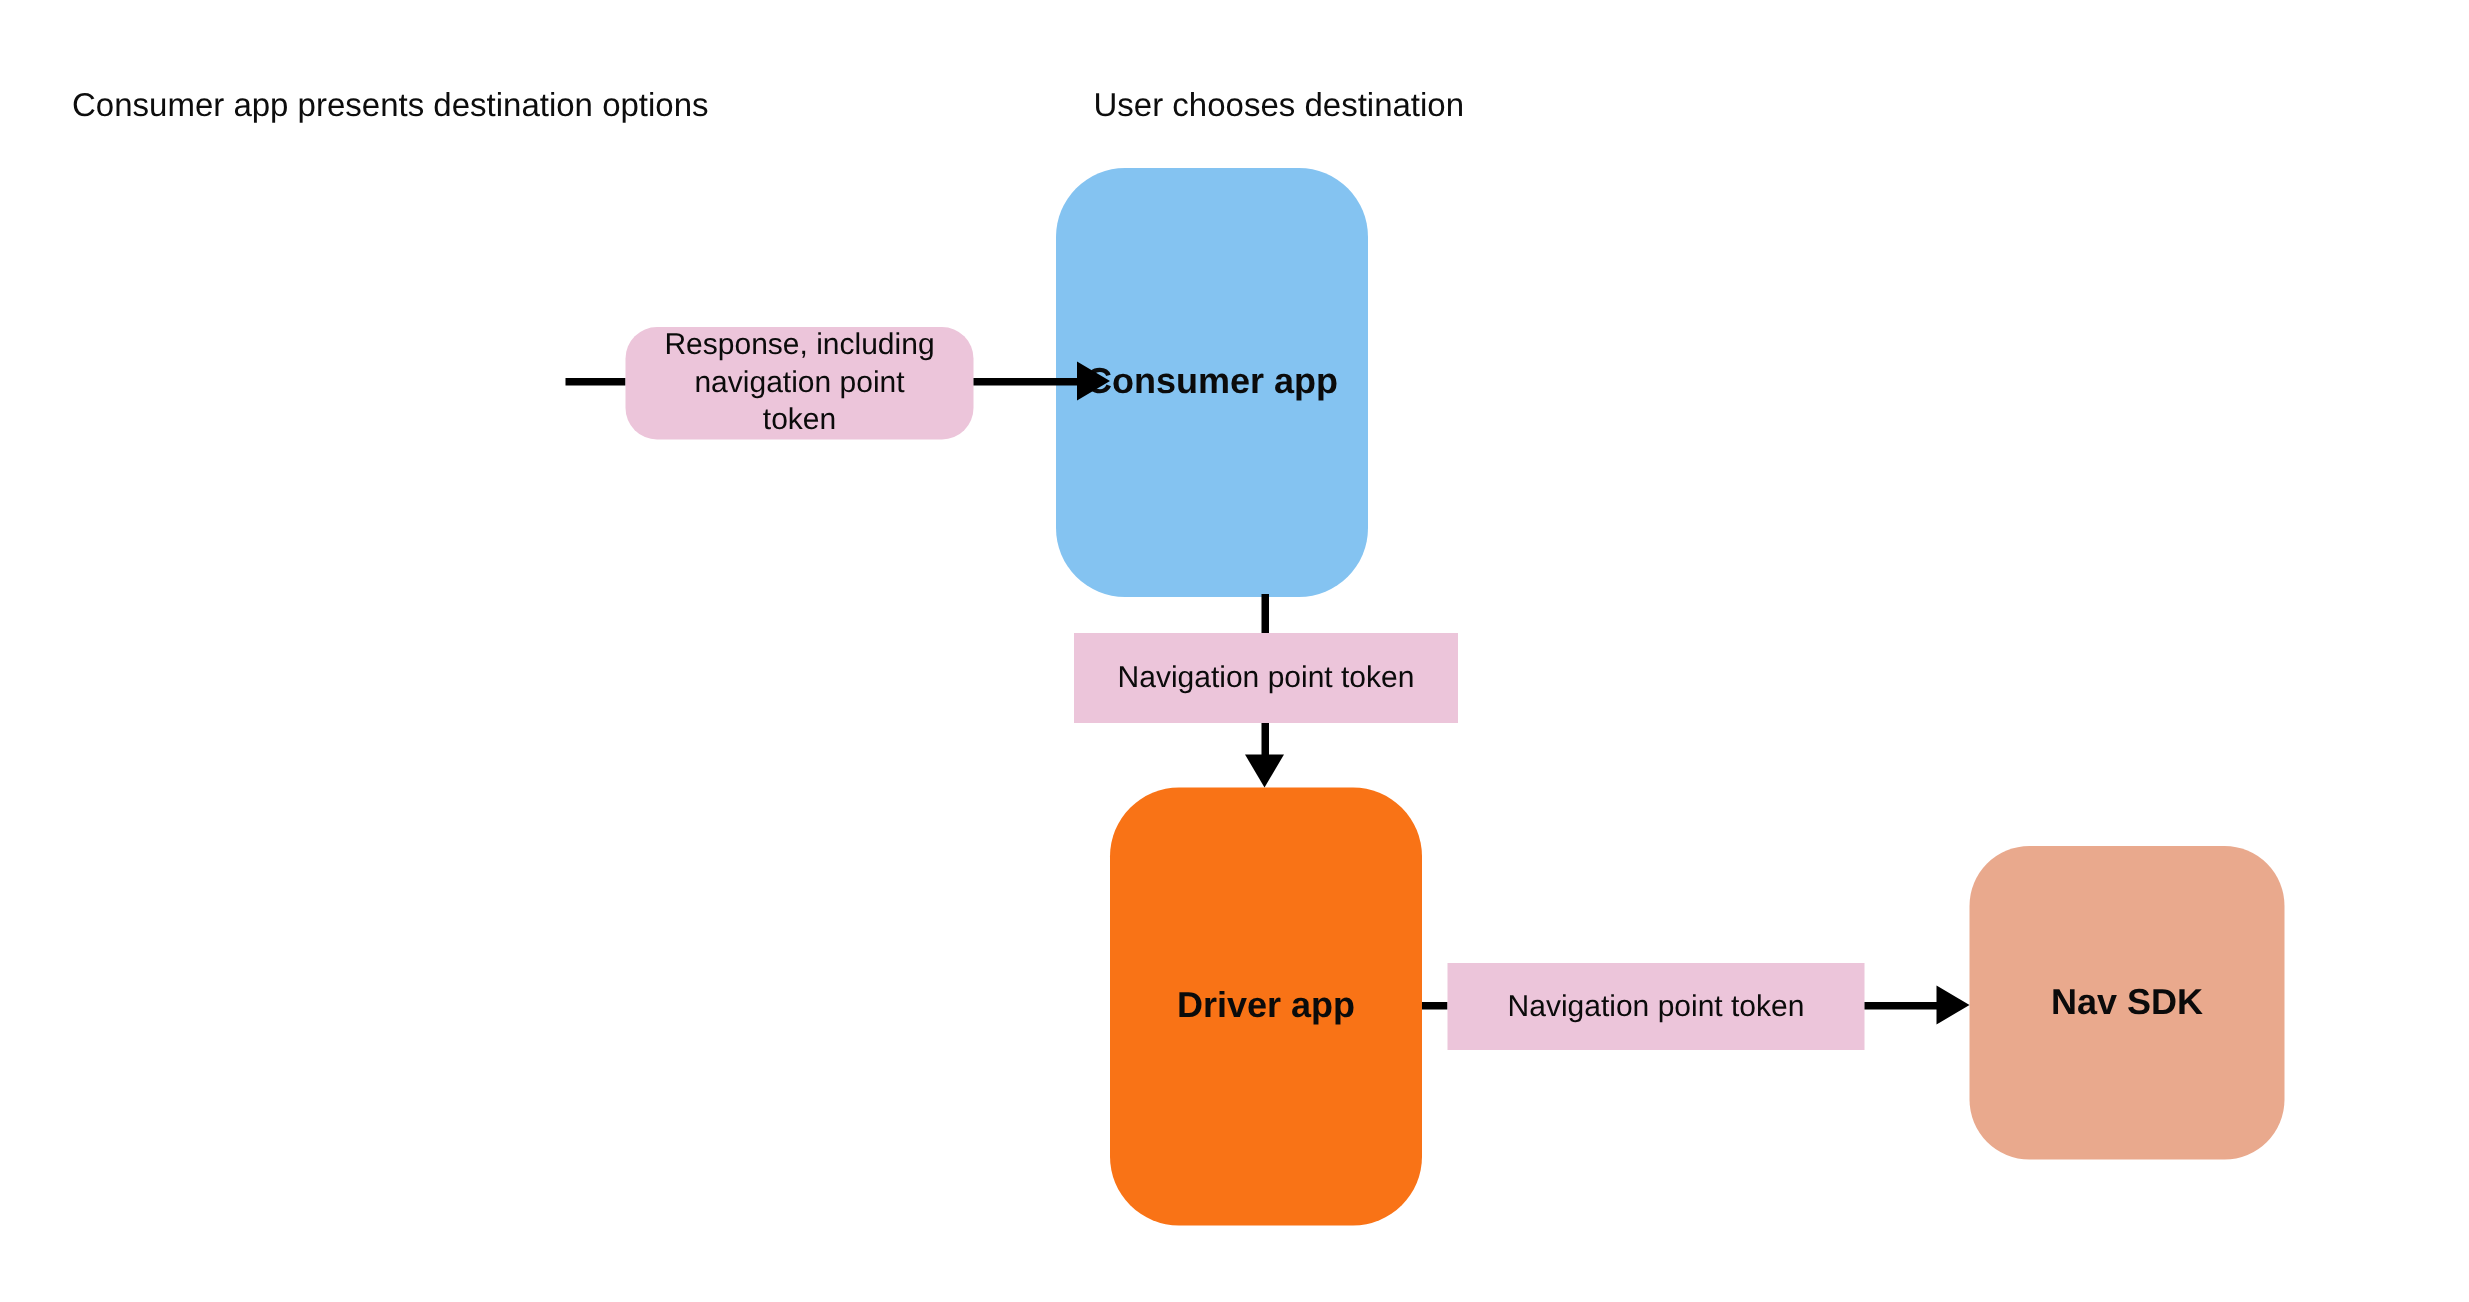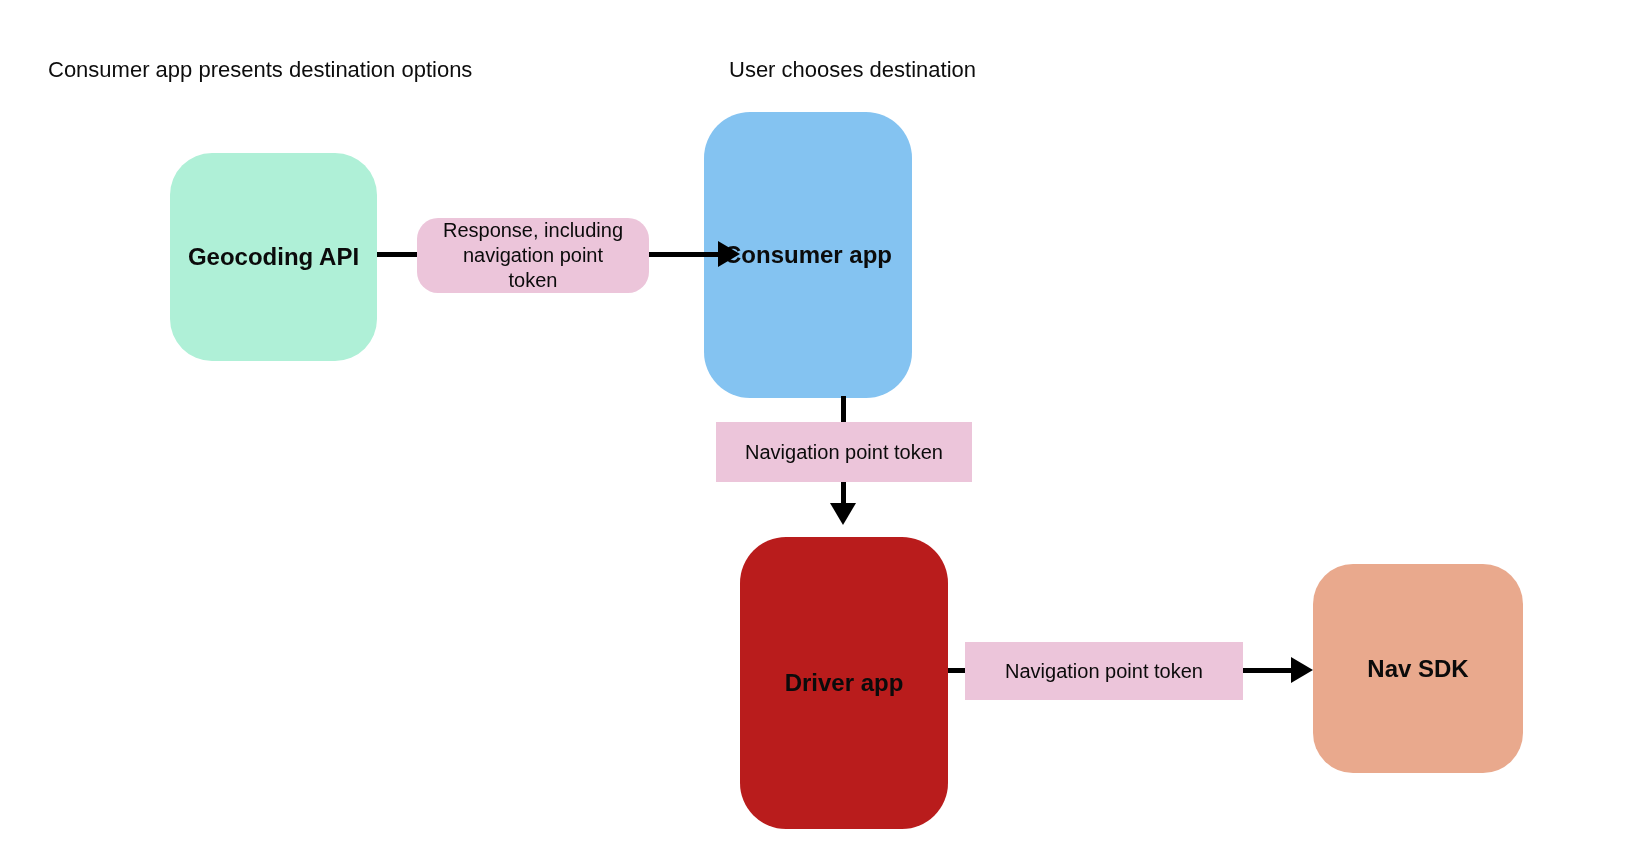--- a/index.html
+++ b/index.html
@@ -84,29 +84,26 @@
   #head-3 { left: 1291px; top: 657px; }
 </style>
 </head>
 <body>
 
 <div class="canvas">
 
   <div class="col-header" id="col-header-1">Consumer app presents destination options</div>
   <div class="col-header" id="col-header-2">User chooses destination</div>
 
-  <div class="node" id="node-geocoding" style="background-color: rgb(175, 240, 215);">
-    <span>Geocoding API</span>
-  </div>
 
   <div class="node" id="node-consumer" style="background-color: rgb(132, 195, 241);">
     <span>Consumer app</span>
   </div>
 
-  <div class="node" id="node-driver" style="background-color: #b91c1c; margin-top: 12px;">
+  <div class="node" id="node-driver" style="background-color: #f97316;">
     <span>Driver app</span>
   </div>
 
   <div class="node" id="node-navsdk" style="background-color: rgb(233, 169, 141);">
     <span>Nav SDK</span>
   </div>
 
   <div class="arrow-line" id="e1a"></div>
   <div class="edge-label" id="edge-label-1" style="background-color: rgb(236, 197, 218);">Response, including
 navigation point

